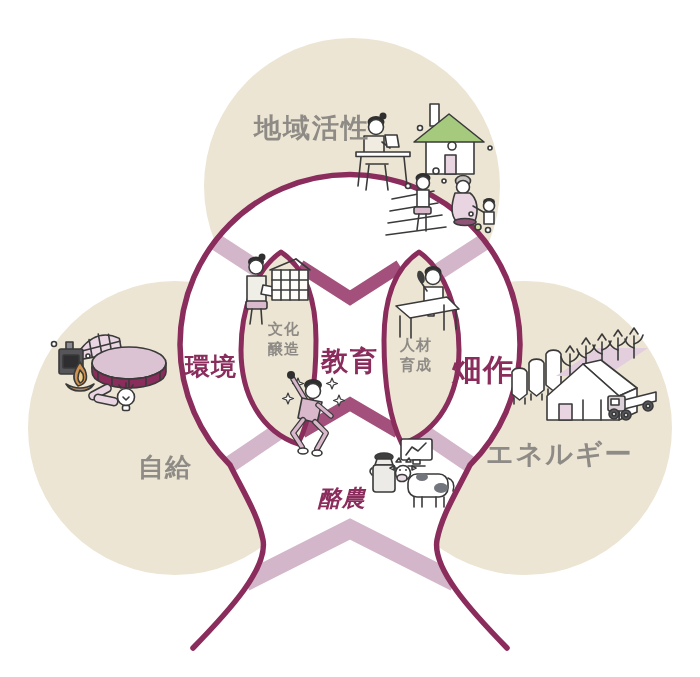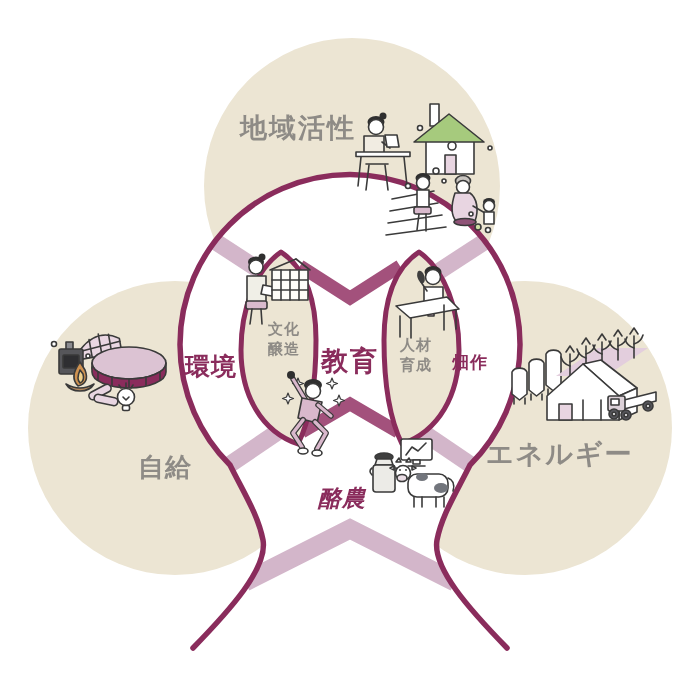--- a/index.html
+++ b/index.html
@@ -303,30 +303,30 @@
       <circle cx="406" cy="470" r="0.9" fill="#2f2f2f" stroke="none"></circle>
       <line x1="414" y1="497" x2="414" y2="507"></line>
       <line x1="422" y1="497" x2="422" y2="507"></line>
       <line x1="436" y1="497" x2="436" y2="507"></line>
       <line x1="444" y1="497" x2="444" y2="507"></line>
       <path d="M448,478 q8,3 5,13"></path>
     </g>
   </g>
 </svg>
 
-  <div class="lbl gray-label" style="left:240px;top:112px;font-size:27px;letter-spacing:2px;">地域活性</div>
+  <div class="lbl gray-label" style="left:254px;top:112px;font-size:27px;letter-spacing:2px;">地域活性</div>
 
   <div class="lbl gray-label center-text" style="left:85px;top:421px;width:160px;font-size:26px;letter-spacing:1px;"><br><span>自給</span></div>
 
   <div class="lbl gray-label" style="left:486px;top:438px;font-size:27px;letter-spacing:2px;">エネルギー</div>
 
 
   <div class="lbl maroon-label" style="left:185px;top:352px;font-size:25px;letter-spacing:1px;">環境</div>
 
-  <div class="lbl maroon-label" style="left:452px;top:352px;font-size:17px;letter-spacing:1px;">畑作</div>
+  <div class="lbl maroon-label" style="left:452px;top:352px;font-size:30px;letter-spacing:1px;">畑作</div>
 
   <div class="lbl maroon-label" style="left:321px;top:345px;font-size:27px;letter-spacing:2px;">教育</div>
 
   <div class="lbl maroon-label" style="left:318px;top:485px;font-size:23px;letter-spacing:1px;font-style:italic;">酪農</div>
 
   <div class="lbl gray-label center-text" style="left:258px;top:320px;width:52px;font-size:15px;letter-spacing:1px;line-height:1.3;"><span>文化</span><br><span>醸造</span></div>
 
   <div class="lbl gray-label center-text" style="left:390px;top:336px;width:52px;font-size:15px;letter-spacing:1px;line-height:1.3;"><span>人材</span><br><span>育成</span></div>
 
 </div>

